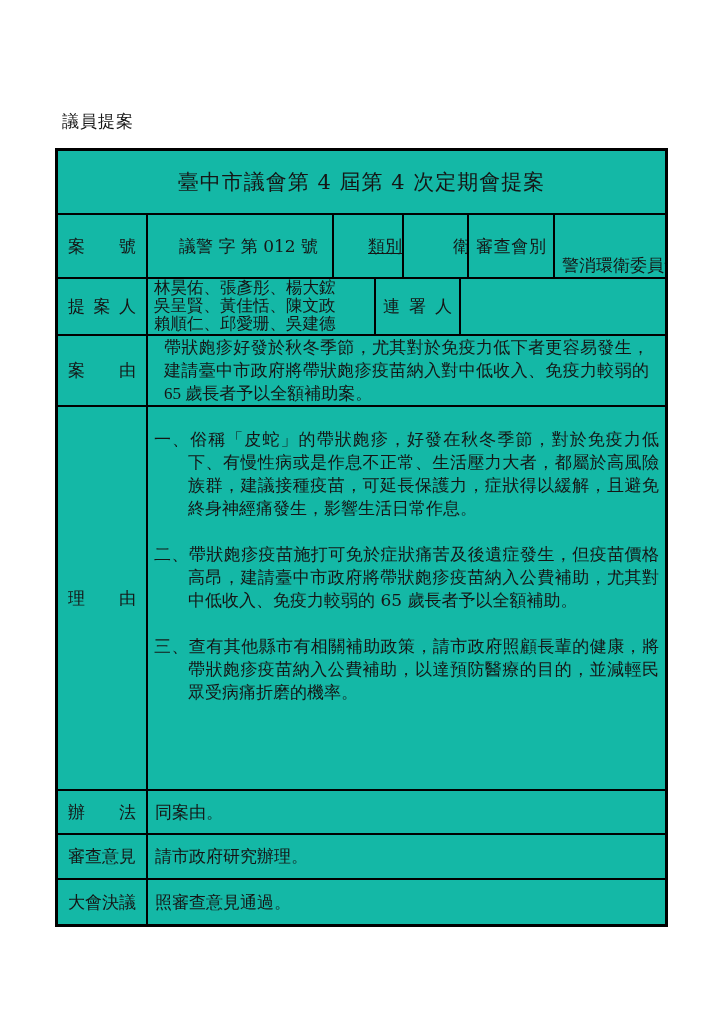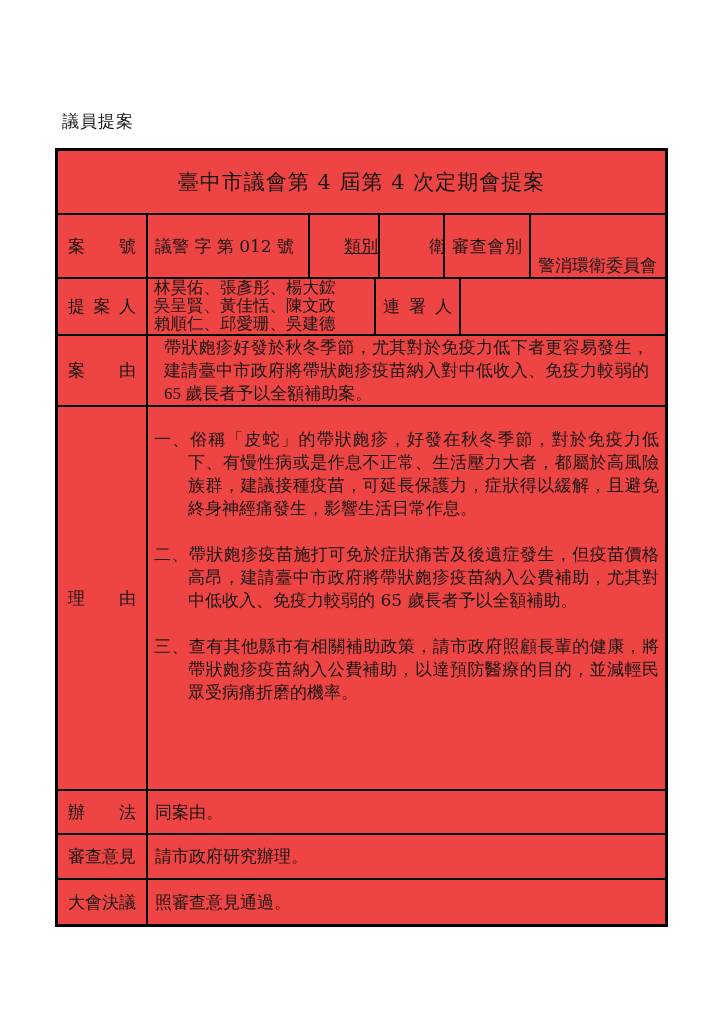--- a/index.html
+++ b/index.html
@@ -20,21 +20,21 @@
     position: absolute;
     left: 62px; top: 110px;
     font-size: 17px;
     letter-spacing: 1px;
   }
   .doc-table {
     position: absolute;
     left: 55px; top: 148px;
     width: 613px;
     border: 3px solid #000;
-    background: #ef4444;
+    background: #14b8a6;
   }
   .trow { display: flex; border-bottom: 2px solid #000; }
   .trow:last-child { border-bottom: none; }
   .cell {
     border-right: 2px solid #000;
     display: flex;
     align-items: center;
     overflow: hidden;
   }
   .cell:last-child { border-right: none; }
@@ -54,21 +54,21 @@
   .label-cell { flex: 0 0 90px; width: 90px; }
   .jlabel {
     display: flex;
     justify-content: space-between;
     width: 100%;
     padding: 0 10px;
     font-size: 17px;
   }
   .jlabel-tight { padding: 0 7px; }
 
-  .c-caseno-value { flex: 0 0 162px; }
+  .c-caseno-value { flex: 0 0 162px; margin-left: 24px; }
   .c-cat-label    { flex: 0 0 70px; justify-content: flex-end; text-decoration: underline; }
   .c-cat-value    { flex: 0 0 65px; padding-left: 42px; }
   .c-review-label { flex: 0 0 86px; }
   .c-committee    { flex: 1; align-items: flex-end; }
 
   .c-names    { flex: 0 0 228px; flex-direction: column; align-items: flex-start; justify-content: flex-start; }
   .c-cosigner-label { flex: 0 0 85px; }
   .c-cosigner-value { flex: 1; }
 
   .content-cell { flex: 1; }

